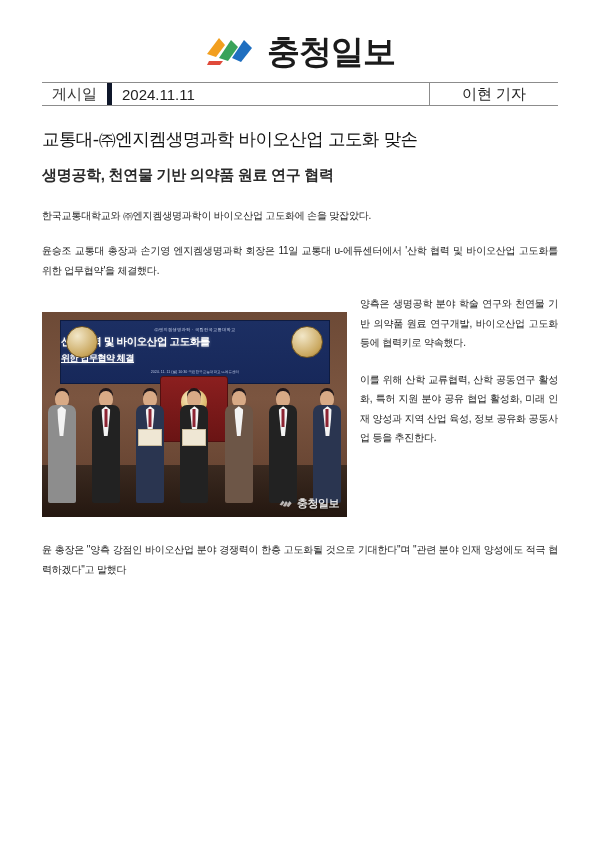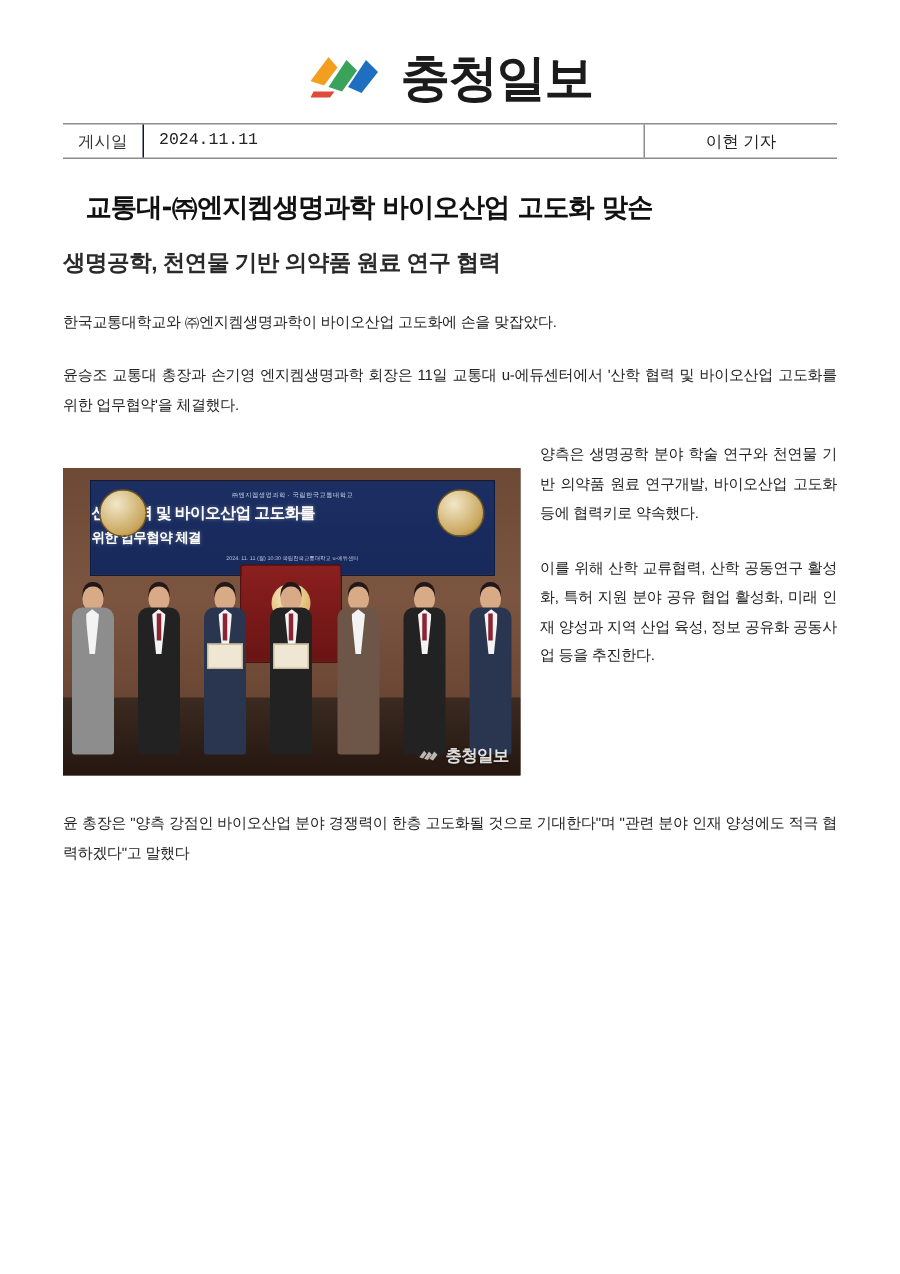--- a/index.html
+++ b/index.html
@@ -46,51 +46,50 @@
     line-height: 1;
   }
 
   
   .meta-bar {
     border-top: 1px solid #8c8c8c;
     border-bottom: 1px solid #8c8c8c;
     height: 22px;
     display: flex;
     align-items: stretch;
-    font-size: 11px;
+    font-size: 15px;
     color: #222;
   }
   .meta-cell {
     display: flex;
     align-items: center;
     padding: 0 10px;
     white-space: nowrap;
   }
   .meta-label { color: #333; }
   .meta-value {
-    border-left: 1px solid #0f172a;
+    border-left: 5px solid #0f172a;
     justify-content: flex-start;
     min-width: 96px;
-    font-family: Liberation Mono, monospace;
   }
   .meta-spacer { flex: 1; }
   .meta-author {
     border-left: 1px solid #8c8c8c;
     min-width: 108px;
     justify-content: center;
   }
 
   
   .headline {
     font-family: "DejaVu Sans", sans-serif;
     font-size: 17.5px;
-    font-weight: 700;
+    font-weight: 400;
     letter-spacing: -0.6px;
     color: #111;
-    margin: 22px 0 0 15px;
+    margin: 22px 0 0 0;
     line-height: 1.35;
   }
   .subhead {
     font-size: 15px;
     font-weight: 700;
     color: #2a2a2a;
     margin: 14px 0 0 0;
     letter-spacing: -0.3px;
   }
 
@@ -264,21 +263,21 @@
   <p class="body">윤승조 교통대 총장과 손기영 엔지켐생명과학 회장은 11일 교통대 u-에듀센터에서 '산학 협력 및 바이오산업 고도화를 위한 업무협약'을 체결했다.</p>
 
   <div class="clearfix">
     <figure class="photo-wrap" style="margin-left:0;">
       <div class="photo">
         <div class="ph-wall"></div>
 
         <div class="ph-banner">
           <div class="b-top">㈜엔지켐생명과학 · 국립한국교통대학교</div>
           <div class="b-main">산학협력 및 바이오산업 고도화를</div>
-          <div class="b-main" style="font-size:9px;">위한 업무협약 체결</div>
+          <div class="b-main" style="font-size:9px;text-decoration:underline;">위한 업무협약 체결</div>
           <div class="b-sub">2024. 11. 11 (월) 10:30    국립한국교통대학교 u-에듀센터</div>
         </div>
 
         <div class="ph-emblem-l"></div>
         <div class="ph-emblem-r"></div>
 
         <div class="ph-floor"></div>
 
         <div class="ph-podium">
           <div class="seal"></div>

